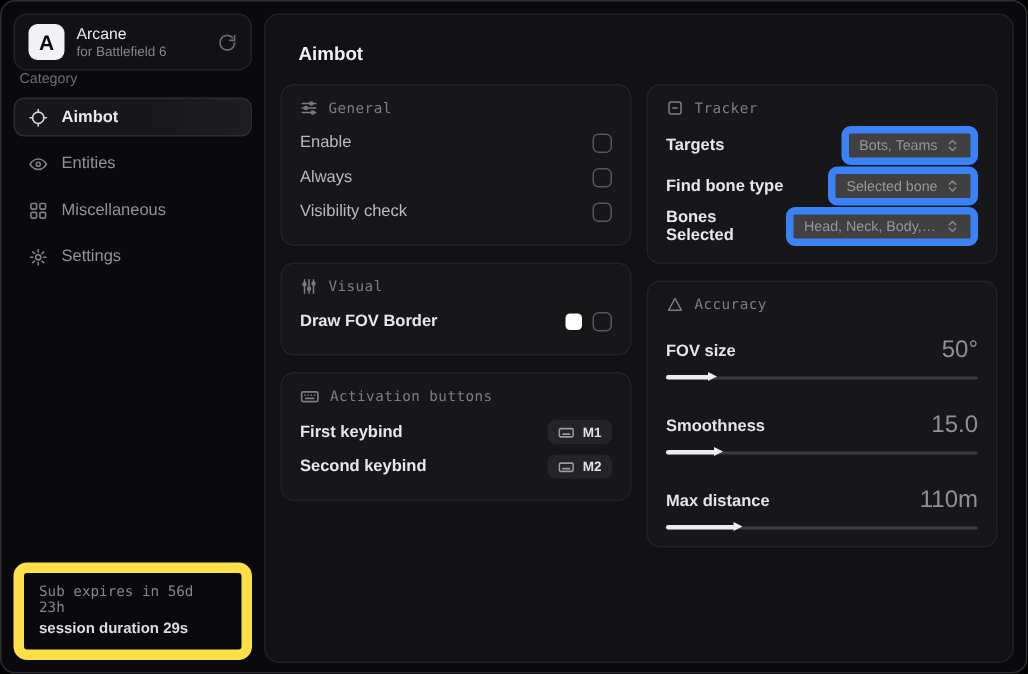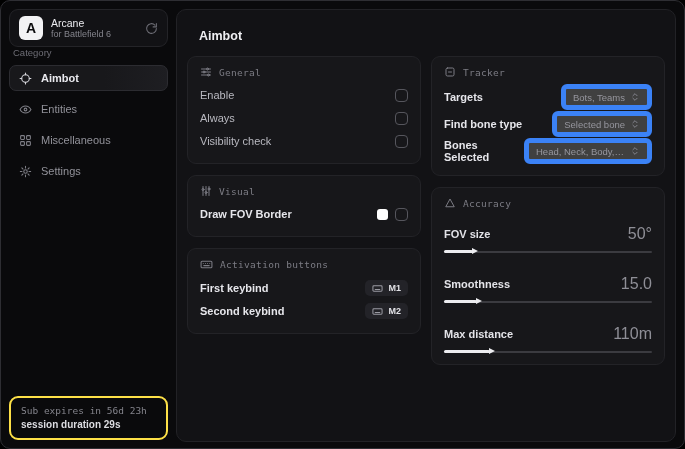--- a/index.html
+++ b/index.html
@@ -19,21 +19,21 @@
   .brand-sub { font-size:9px; color:#84848c; }
   .brand-refresh { margin-left:auto; color:#6c6c74; display:flex; }
   .cat-label { margin:0 4px 7px; font-size:9.5px; color:#6d6d75; }
   .nav-item { height:26px; border-radius:7px; display:flex; align-items:center; gap:9px;
     padding:0 9px; margin-bottom:5px; font-size:11px; color:#92929a; border:1px solid transparent; cursor:default; }
   .nav-item .nav-ico { display:flex; color:#7e7e86; }
   .nav-item.active { background:linear-gradient(90deg,#18181b 60%, #1e1e22 100%);
     border-color:#2c2c31; color:#e9e9ee; font-weight:600; }
   .nav-item.active .nav-ico { color:#d6d6dc; }
   .side-spacer { flex:1; }
-  .sub-card { border:2px solid #fde047; border-radius:9px; padding:7px 10px 8px; }
+  .sub-card { border:7px solid #fde047; border-radius:9px; padding:7px 10px 8px; }
   .sub-line1 { font-family:"DejaVu Sans Mono", monospace; font-size:9.5px; color:#84848c; }
   .sub-line2 { margin-top:3px; font-size:10px; font-weight:700; color:#dcdce1; }
 
   
   .main { flex:1; margin:8px 8px 6px 0; background:#121215; border:1px solid #222226;
     border-radius:10px; padding:10px 10px 10px 10px; display:flex; flex-direction:column; }
   .main-title { font-size:12.5px; font-weight:700; color:#f0f0f3; margin:9px 0 13px 12px; }
   .columns { display:flex; gap:10px; align-items:flex-start; }
   .col { flex:1; display:flex; flex-direction:column; gap:11px; }
 

